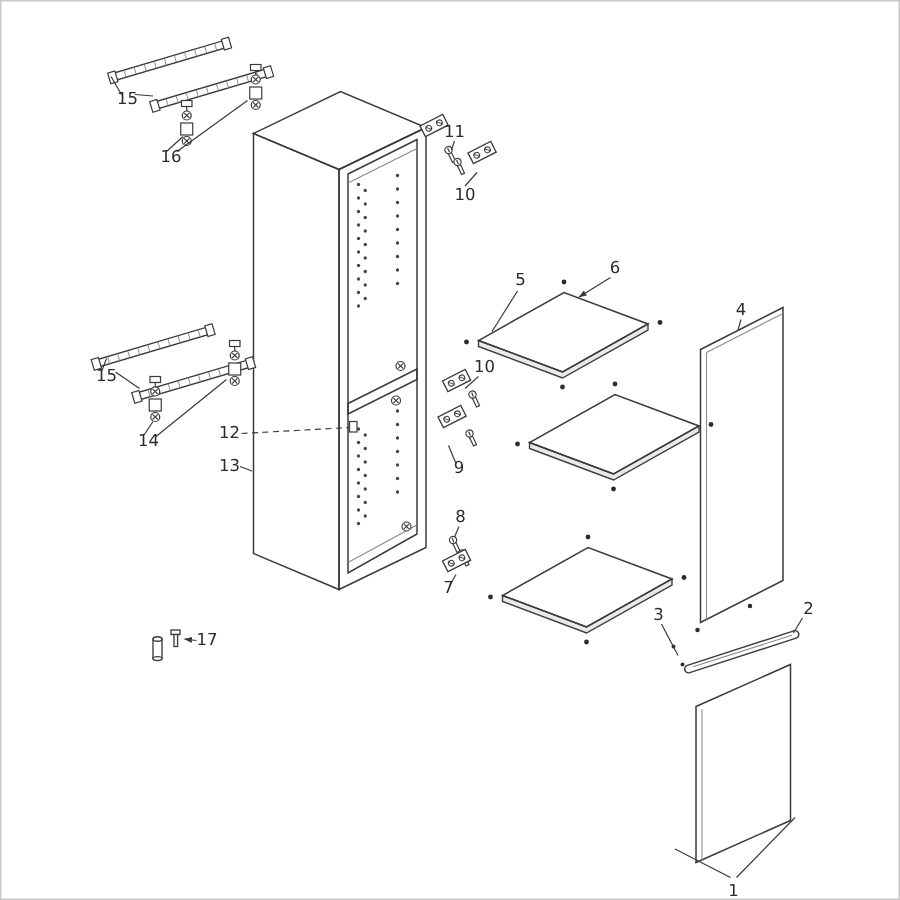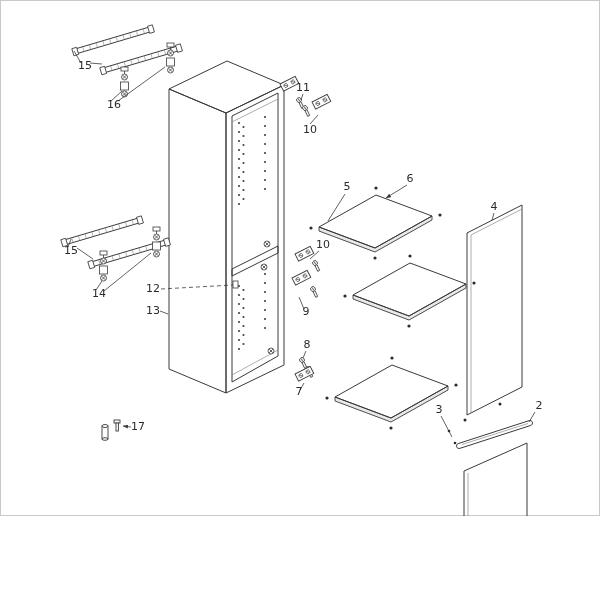--- a/index.html
+++ b/index.html
@@ -1,17 +1,17 @@
 <!DOCTYPE html>
 <html><head>
 <meta charset="utf-8">
 <style>
   html,body{margin:0;padding:0;background:#ffffff;}
   .stage{
-    width:600px;height:516px;box-sizing:border-box;
+    width:600px;height:600px;box-sizing:border-box;
     background:#ffffff;border:1px solid #c9c9c9;position:relative;
     font-family:"DejaVu Sans",sans-serif;
   }
   svg{display:block;}
   text.part-label{
     font-family:"DejaVu Sans",sans-serif;
     font-size:11px;fill:#2b2b2b;text-anchor:middle;
   }
   .ln{stroke:#3a3a3a;stroke-width:1;fill:none;}
   .leader{stroke:#3a3a3a;stroke-width:0.8;fill:none;}

